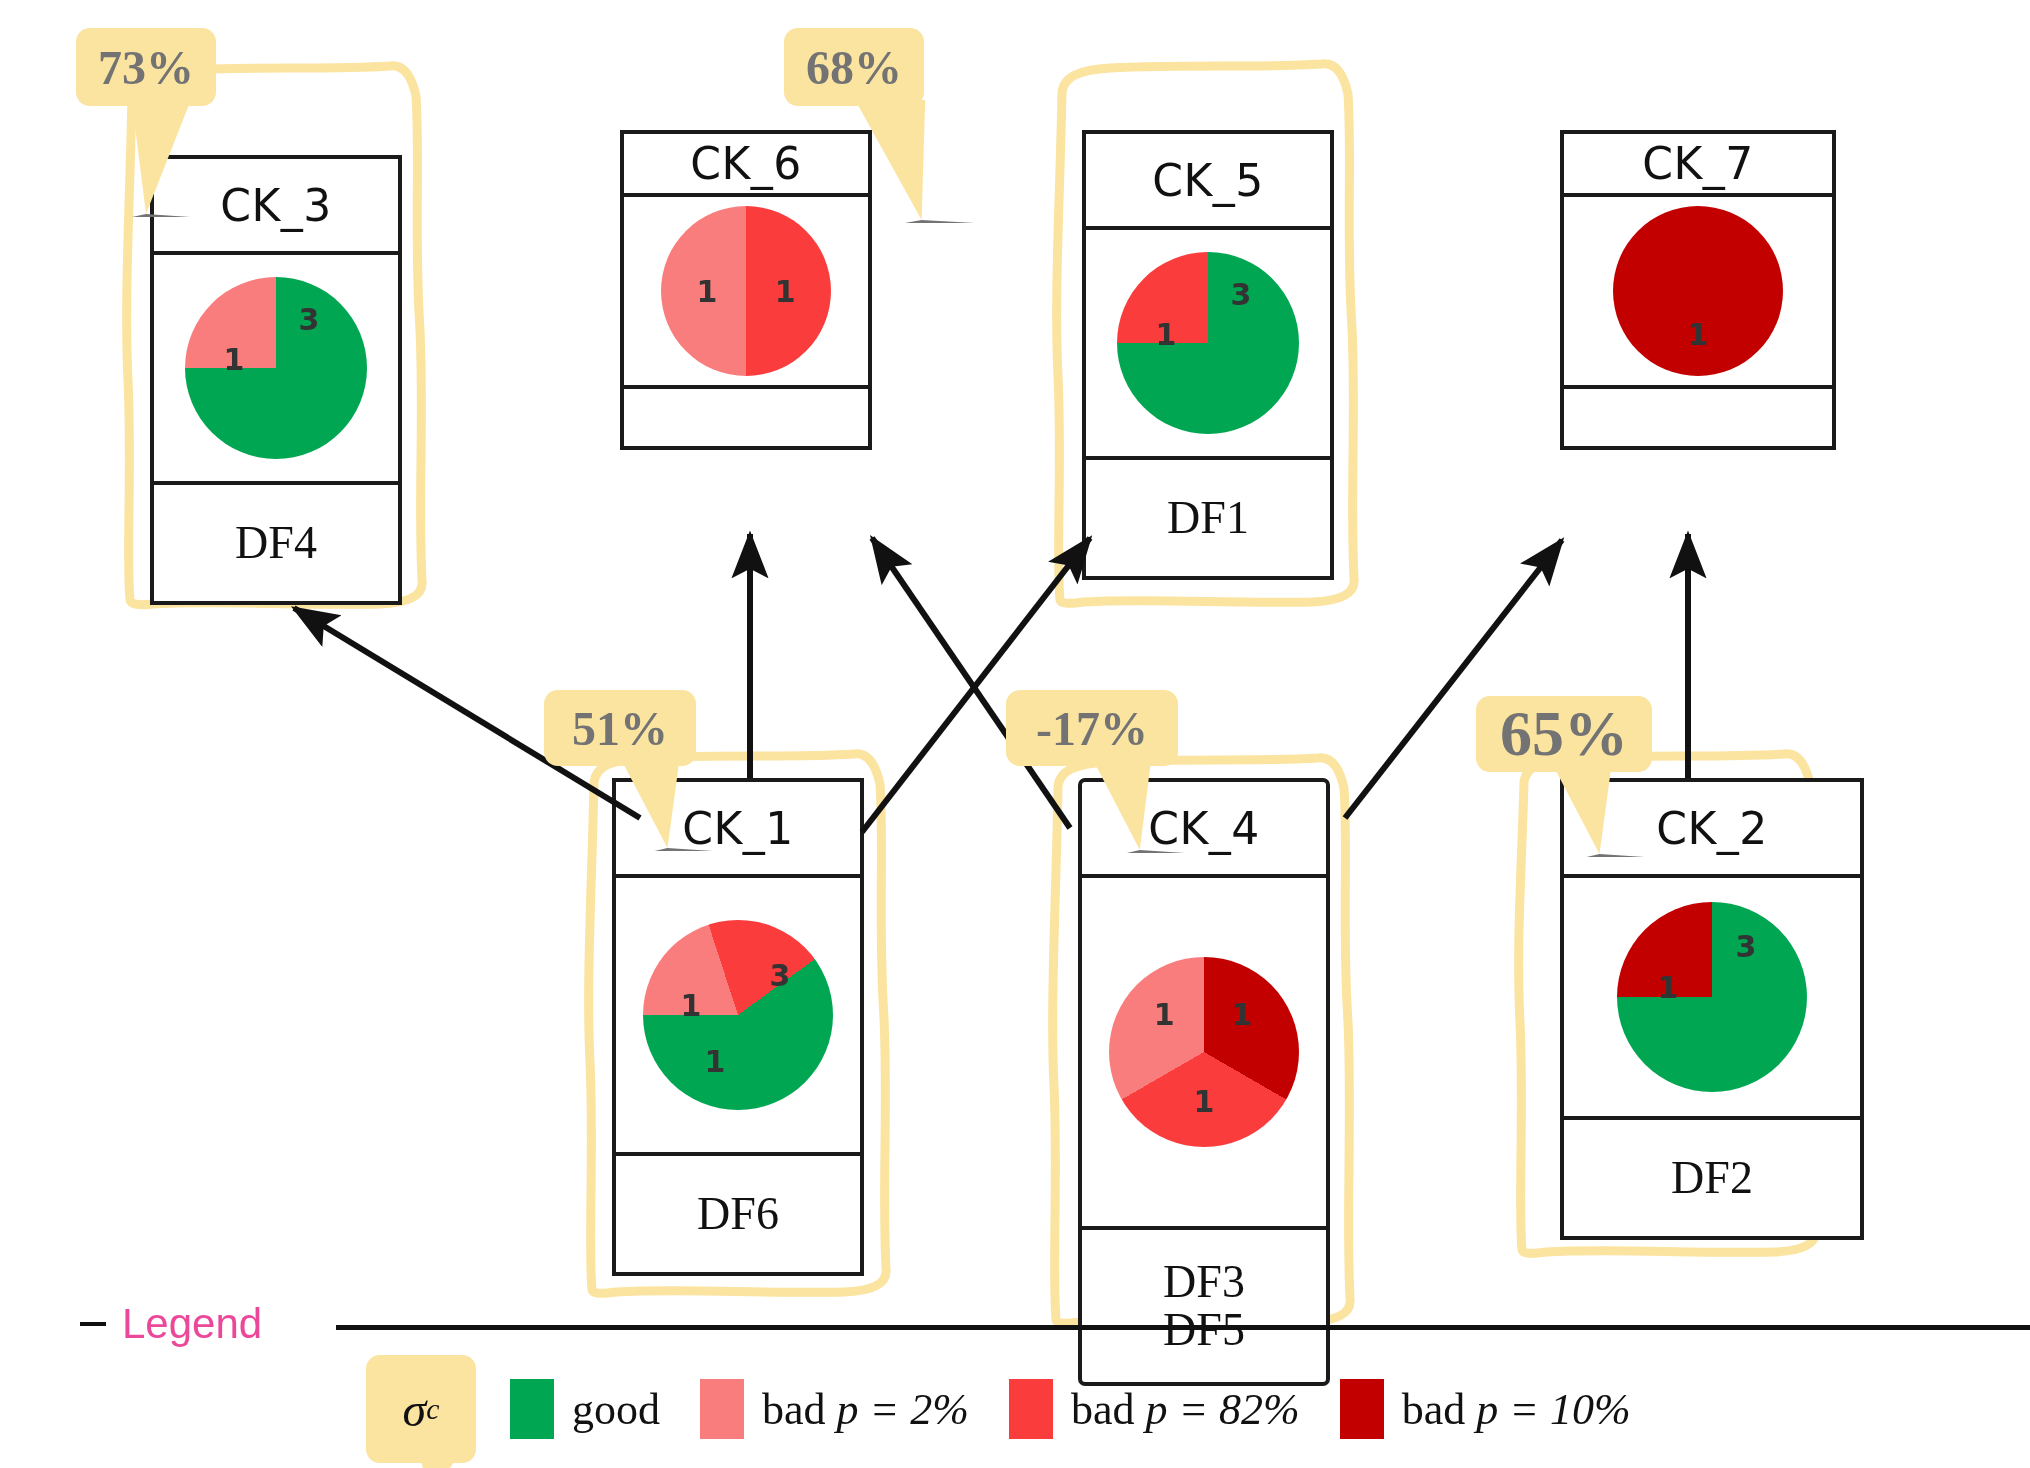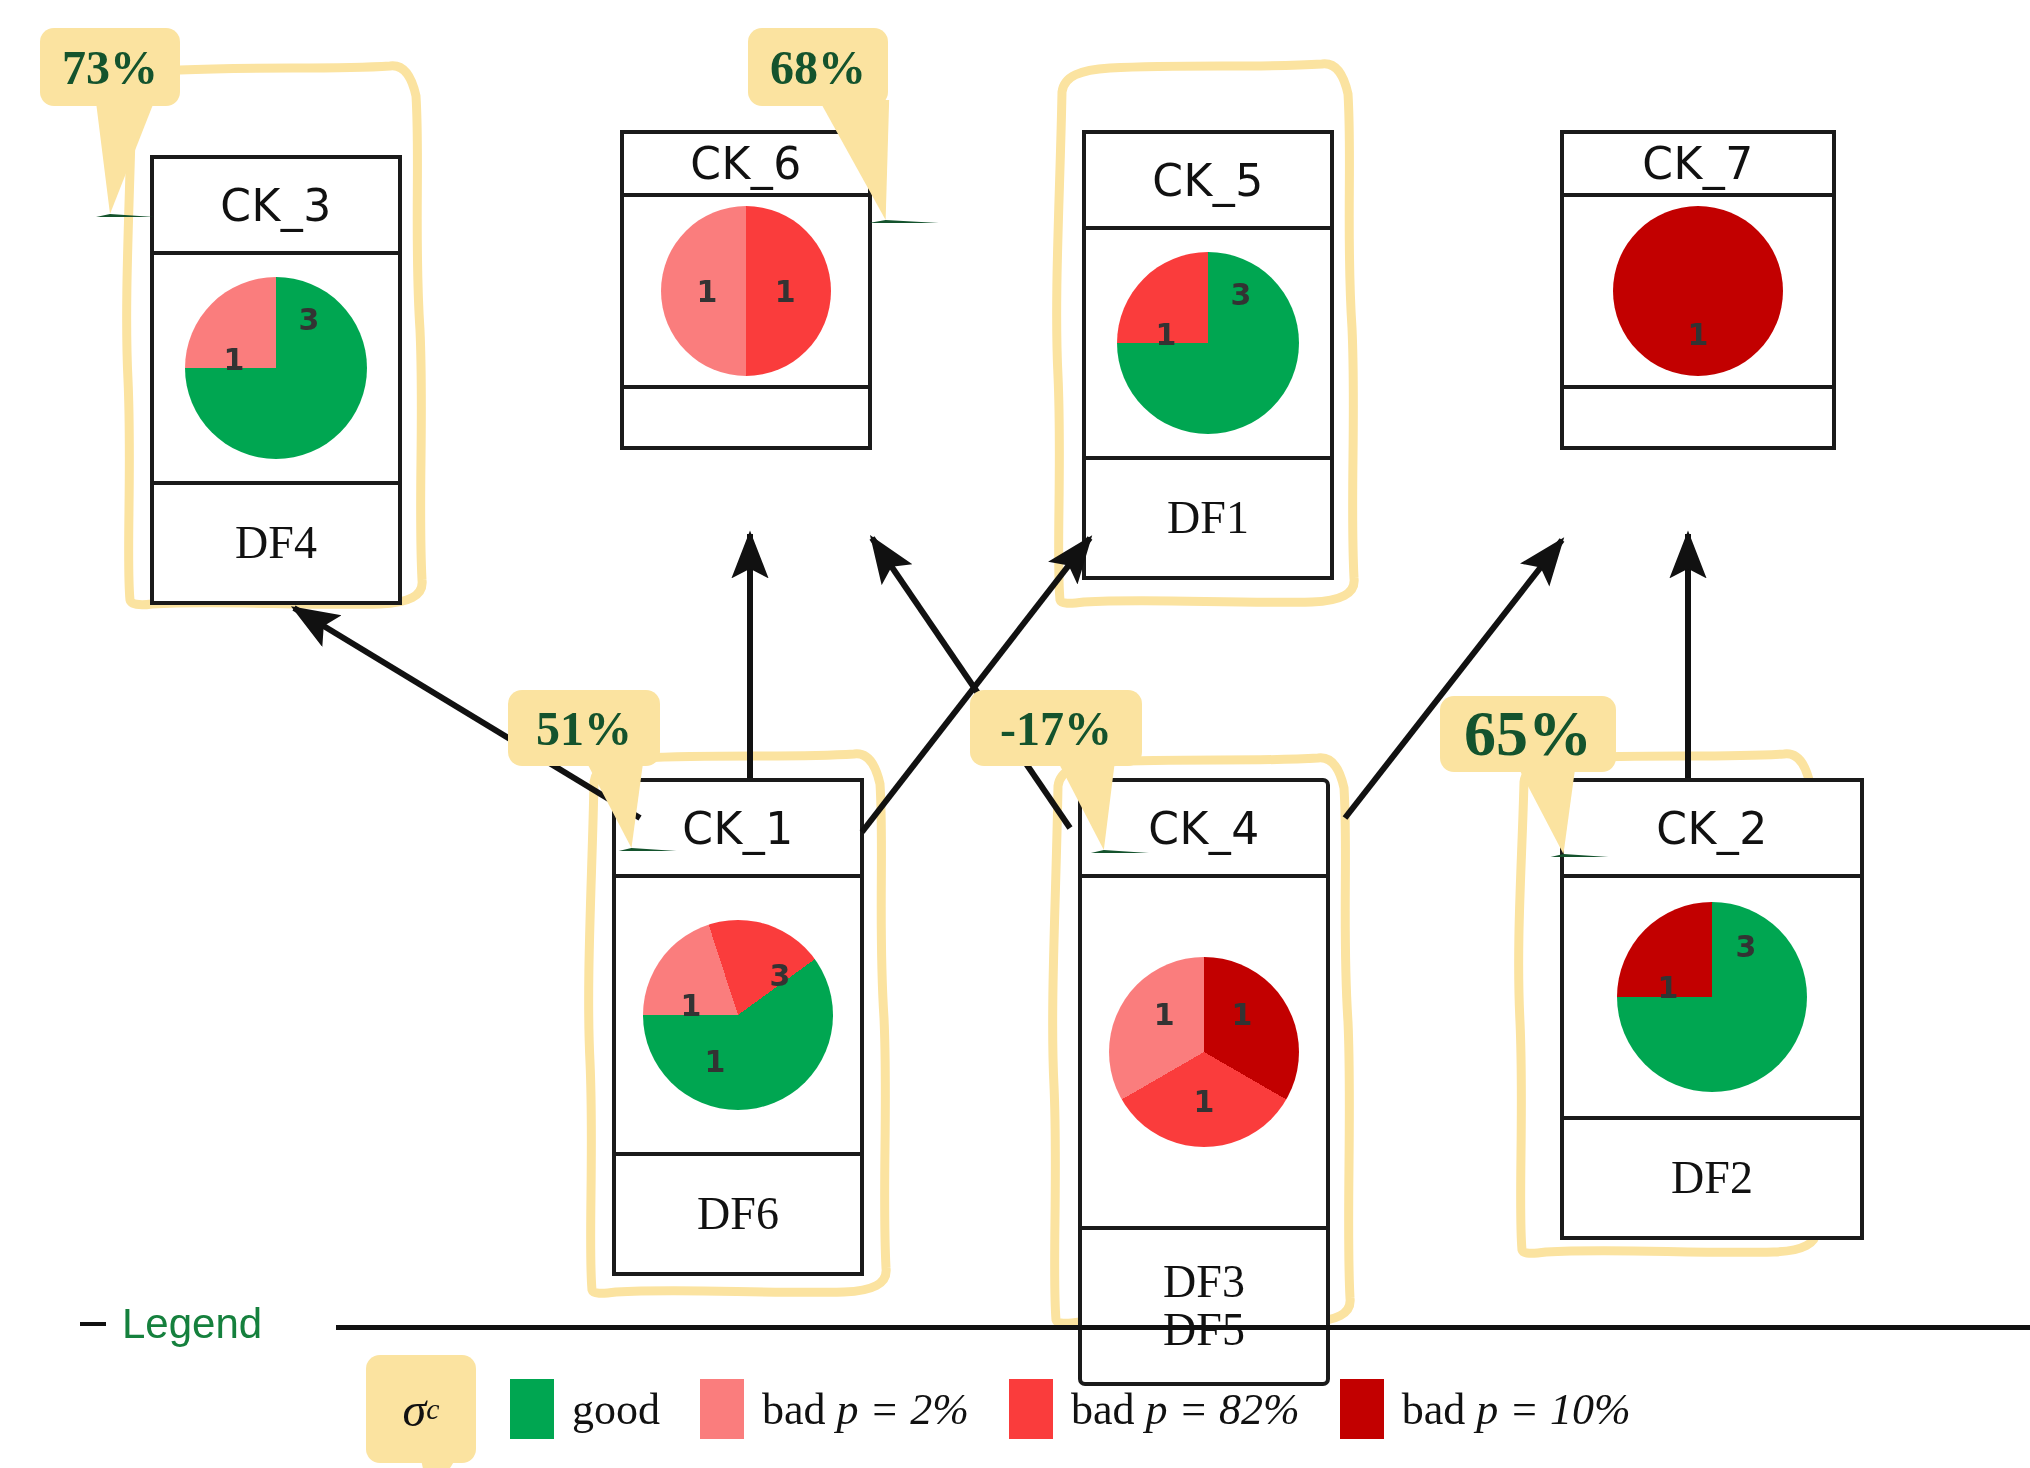--- a/index.html
+++ b/index.html
@@ -63,36 +63,37 @@
   }
 
   
   .callout {
     position: absolute;
     background: #fbe3a0;
     border-radius: 14px;
     display: flex; align-items: center; justify-content: center;
     font-family: "Liberation Serif", serif;
     font-weight: bold;
-    color: #14532d;
+    color: #737373;
     z-index: 6;
+    margin-left: 36px;
   }
   .callout .tail {
     position: absolute;
     width: 0; height: 0;
     border-style: solid;
   }
 
   
   #legend { position: absolute; z-index: 4; }
   .legend-head {
     position: absolute;
     display: flex; align-items: center;
     font-family: "Liberation Sans", sans-serif;
-    font-size: 42px; color: #15803d;
+    font-size: 42px; color: #ec4899;
   }
   .legend-dash {
     display: inline-block;
     width: 26px; height: 4px; background: #111;
     margin-right: 16px;
   }
   .legend-rule {
     position: absolute;
     height: 5px; background: #111;
   }

